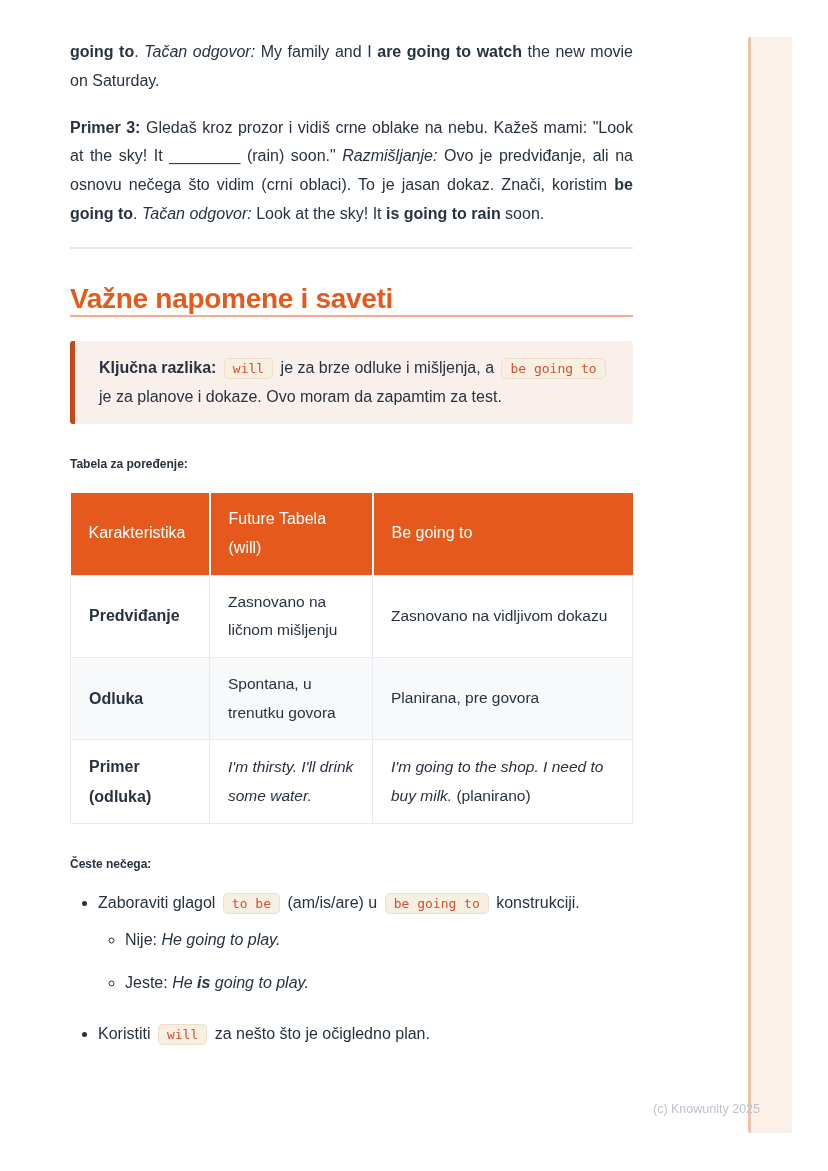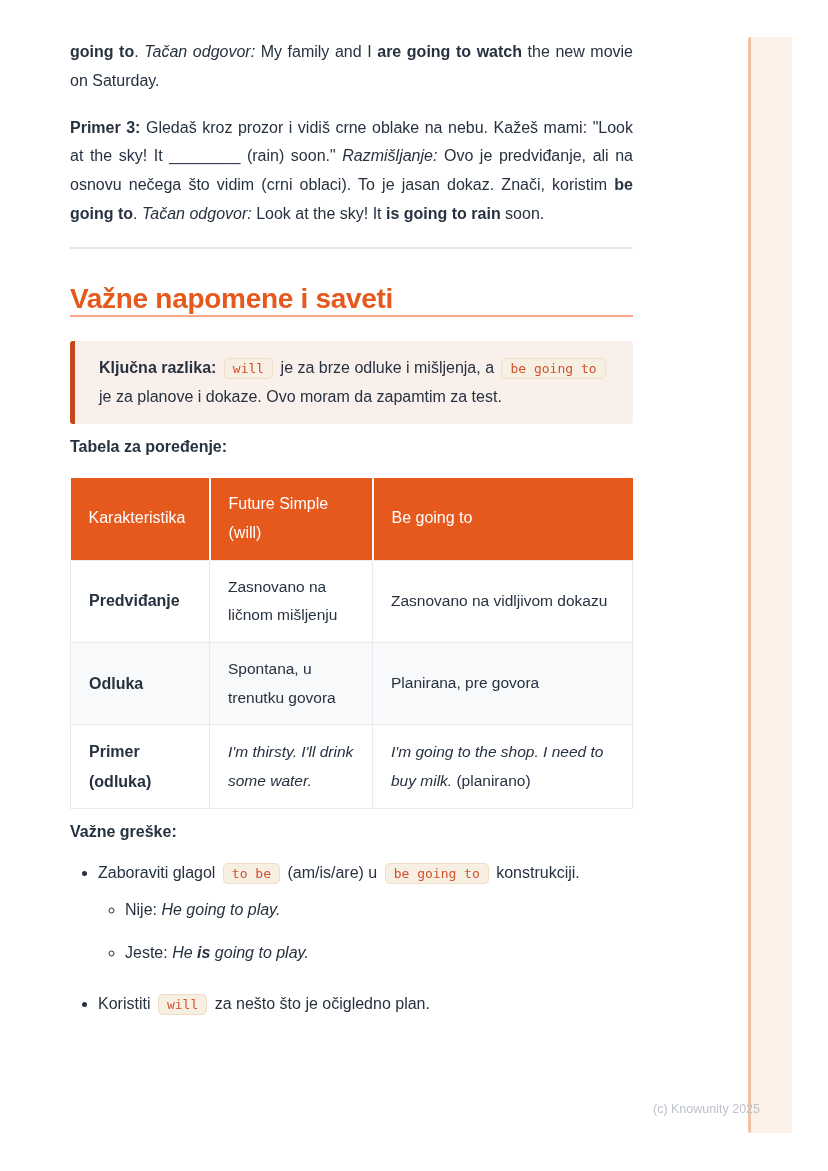--- a/index.html
+++ b/index.html
@@ -18,21 +18,21 @@
   .i{font-style:italic;}
   .code{font-family:"DejaVu Sans Mono",monospace;font-size:13px;color:var(--code_text);
         background:var(--code_bg);border:1px solid var(--code_border);border-radius:5px;
         padding:2px 8px;margin:0 3px;white-space:nowrap;}
   .divider{border:none;border-top:2px solid var(--divider);margin-top:14px;}
   .heading{font-size:28px;font-weight:bold;color:var(--accent);letter-spacing:-0.3px;
            margin-top:34px;border-bottom:2px solid var(--underline);}
   .callout{margin-top:24px;background:var(--callout_bg);border-left:5px solid var(--accent_dark);
            border-radius:3px;padding:12px 24px;}
   .callout p{font-size:16px;line-height:1.85;}
-  .sub-label{font-size:16px;font-weight:bold;margin-top:14px;}
+  .sub-label{font-size:12px;font-weight:bold;margin-top:33px;}
   table{width:100%;border-collapse:collapse;margin-top:22px;}
   th{background:var(--accent);color:#ffffff;font-size:16px;font-weight:500;text-align:left;
      padding:12px 18px;vertical-align:middle;line-height:1.8;}
   th + th{border-left:2px solid #ffffff;}
   td{border:1px solid var(--cell_border);font-size:15.5px;line-height:1.85;
      padding:12px 18px;vertical-align:middle;}
   col.c1{width:139px;} col.c2{width:163px;}
   tbody tr:nth-child(even){background:var(--row_alt);}
   td.rowlabel{font-weight:bold;font-size:16px;}
   ul.l1{list-style:disc;padding-left:28px;margin-top:18px;font-size:16px;line-height:1.8;}
@@ -65,21 +65,21 @@
 
     <table>
       <colgroup>
           <col class="c1">
           <col class="c2">
           <col class="c3">
         </colgroup>
       <thead>
         <tr>
           <th>Karakteristika</th>
-          <th>Future Simple (will)</th>
+          <th>Future Tabela (will)</th>
           <th>Be going to</th>
         </tr>
       </thead>
       <tbody>
         <tr>
           <td class="rowlabel">Predviđanje</td>
           <td><span>Zasnovano na ličnom mišljenju</span></td>
           <td><span>Zasnovano na vidljivom dokazu</span></td>
         </tr>
         <tr>
@@ -88,21 +88,21 @@
           <td><span>Planirana, pre govora</span></td>
         </tr>
         <tr>
           <td class="rowlabel">Primer (odluka)</td>
           <td><span class="i">I'm thirsty. I'll drink some water.</span></td>
           <td><span class="i">I'm going to the shop. I need to buy milk.</span><span> (planirano)</span></td>
         </tr>
       </tbody>
     </table>
 
-    <p class="sub-label">Važne greške:</p>
+    <p class="sub-label">Česte nečega:</p>
 
     <ul class="l1">
       <li>
         <span><span>Zaboraviti glagol </span><span class="code">to be</span><span> (am/is/are) u </span><span class="code">be going to</span><span> konstrukciji.</span></span>
         <ul class="l2">
           <li><span>Nije: </span><span class="i">He going to play.</span></li>
           <li><span>Jeste: </span><span class="i">He </span><span class="b i">is</span><span class="i"> going to play.</span></li>
         </ul>
       </li>
       <li><span>Koristiti </span><span class="code">will</span><span> za nešto što je očigledno plan.</span></li>

